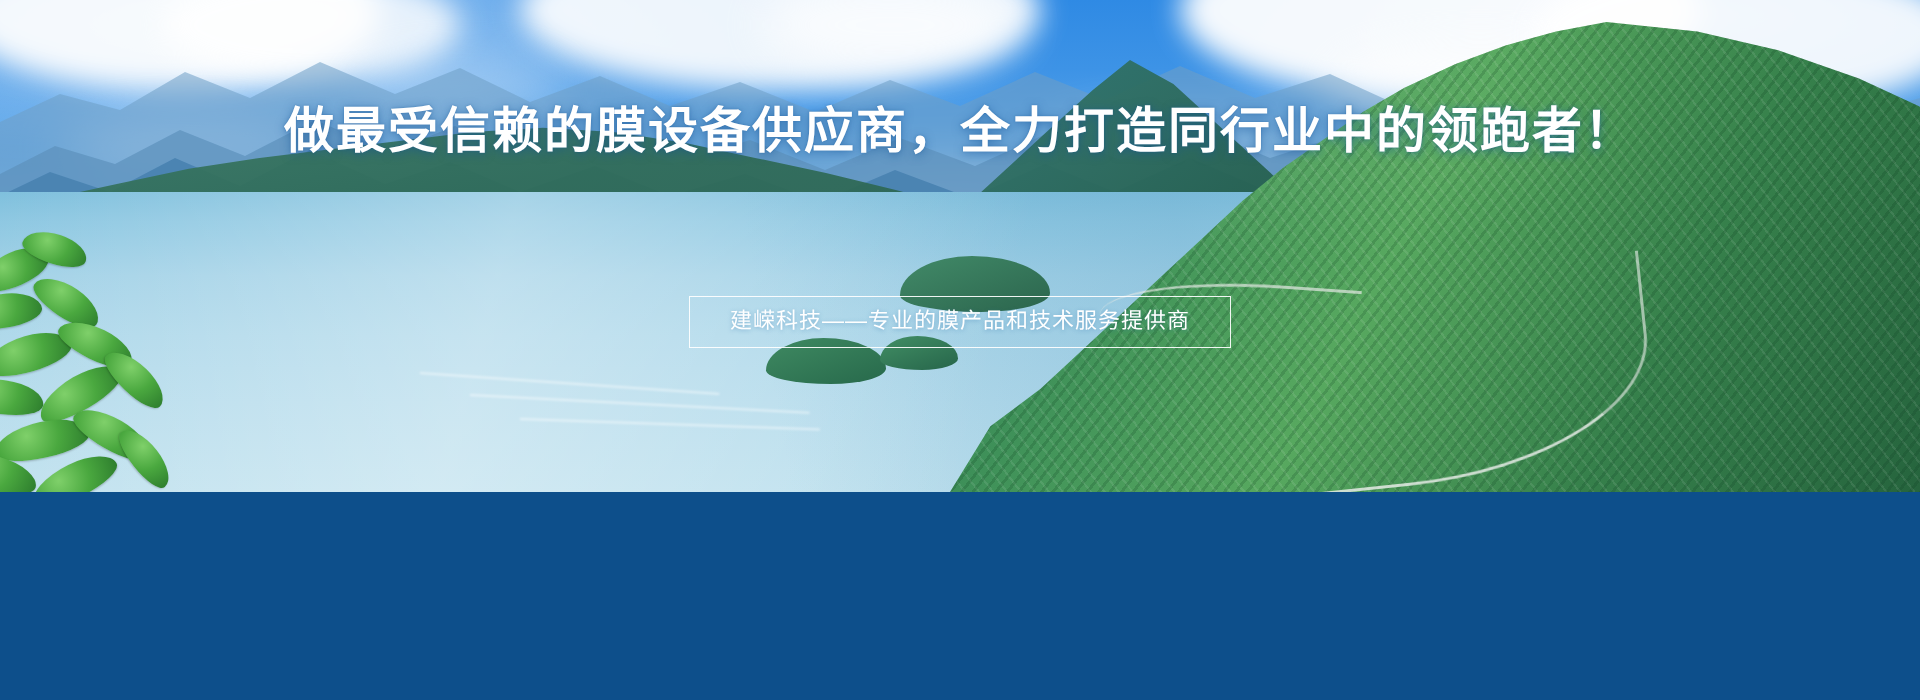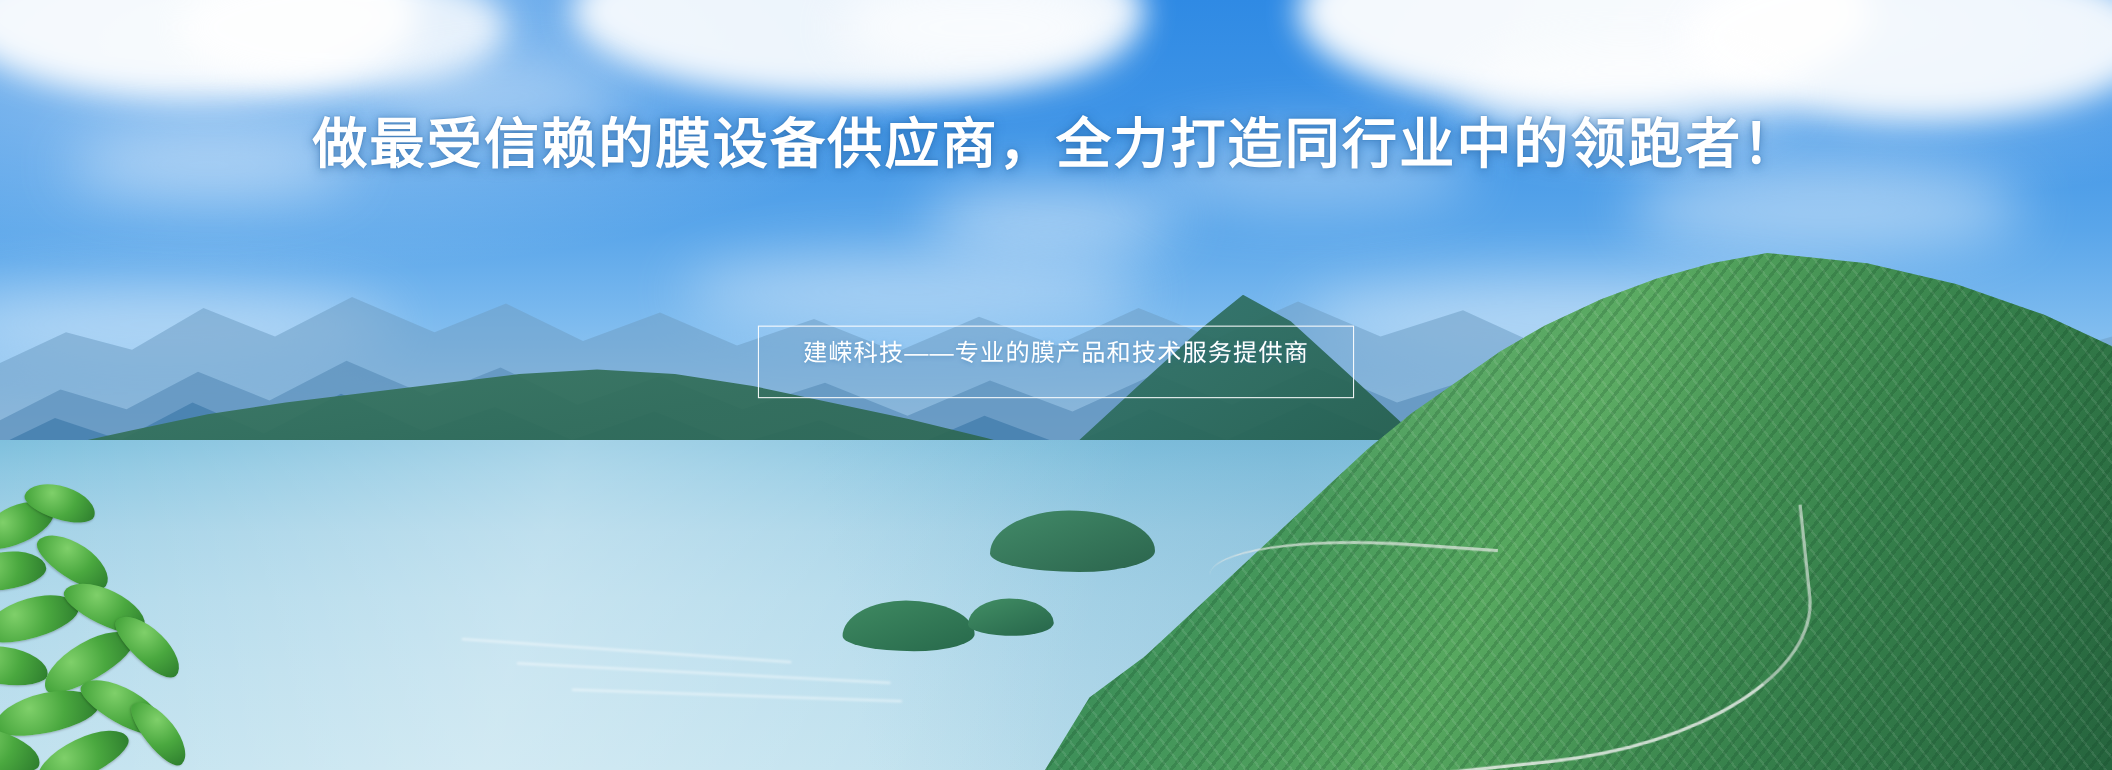--- a/index.html
+++ b/index.html
@@ -1,21 +1,21 @@
 <!DOCTYPE html>
 <html lang="zh-CN"><head>
 <meta charset="utf-8">
 <title>Banner</title>
 <style>
   * { margin:0; padding:0; box-sizing:border-box; }
   html,body { width:1920px; height:700px; overflow:hidden; background:#0d4f8b; }
 
   .banner {
     position:relative;
-    width:1920px; height:700px;
+    width:1920px; height:492px;
     overflow:hidden;
     font-family:"Liberation Sans","DejaVu Sans",sans-serif;
   }
 
   
   .sky {
     position:absolute; inset:0;
     background:
       linear-gradient(to bottom,
         #2f8ae4 0%,
@@ -185,21 +185,21 @@
     text-shadow:0 1px 5px rgba(40,110,170,.45);
     white-space:nowrap;
   }
 
   .tagline-wrap {
     position:absolute; left:0; top:296px; width:1920px;
     display:flex; justify-content:center;
   }
   .tagline-box {
     border:1px solid rgba(255,255,255,.92);
-    padding:11px 40px 27px;
+    padding:11px 40px 13px;
     font-size:22px; line-height:26px; letter-spacing:1px;
     color:#ffffff;
     text-shadow:0 1px 4px rgba(40,110,170,.4);
     white-space:nowrap;
   }
 </style>
 </head>
 <body>
 
 <div class="banner">

